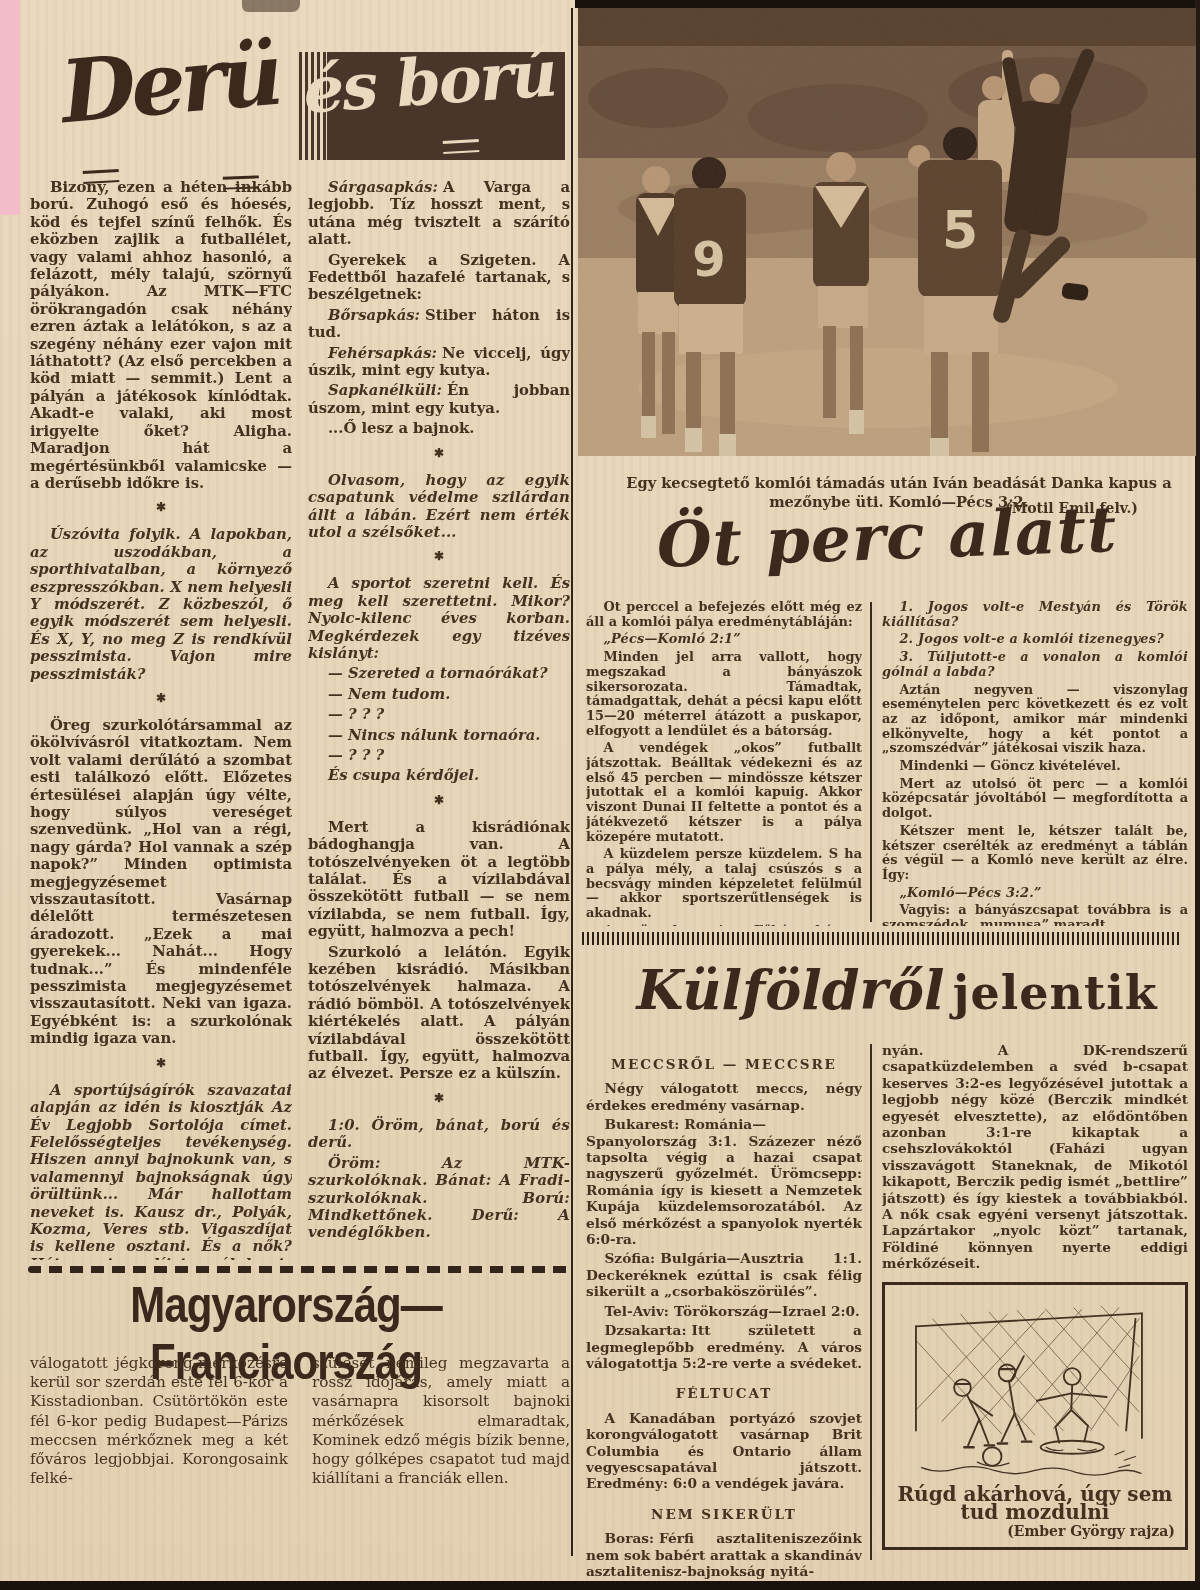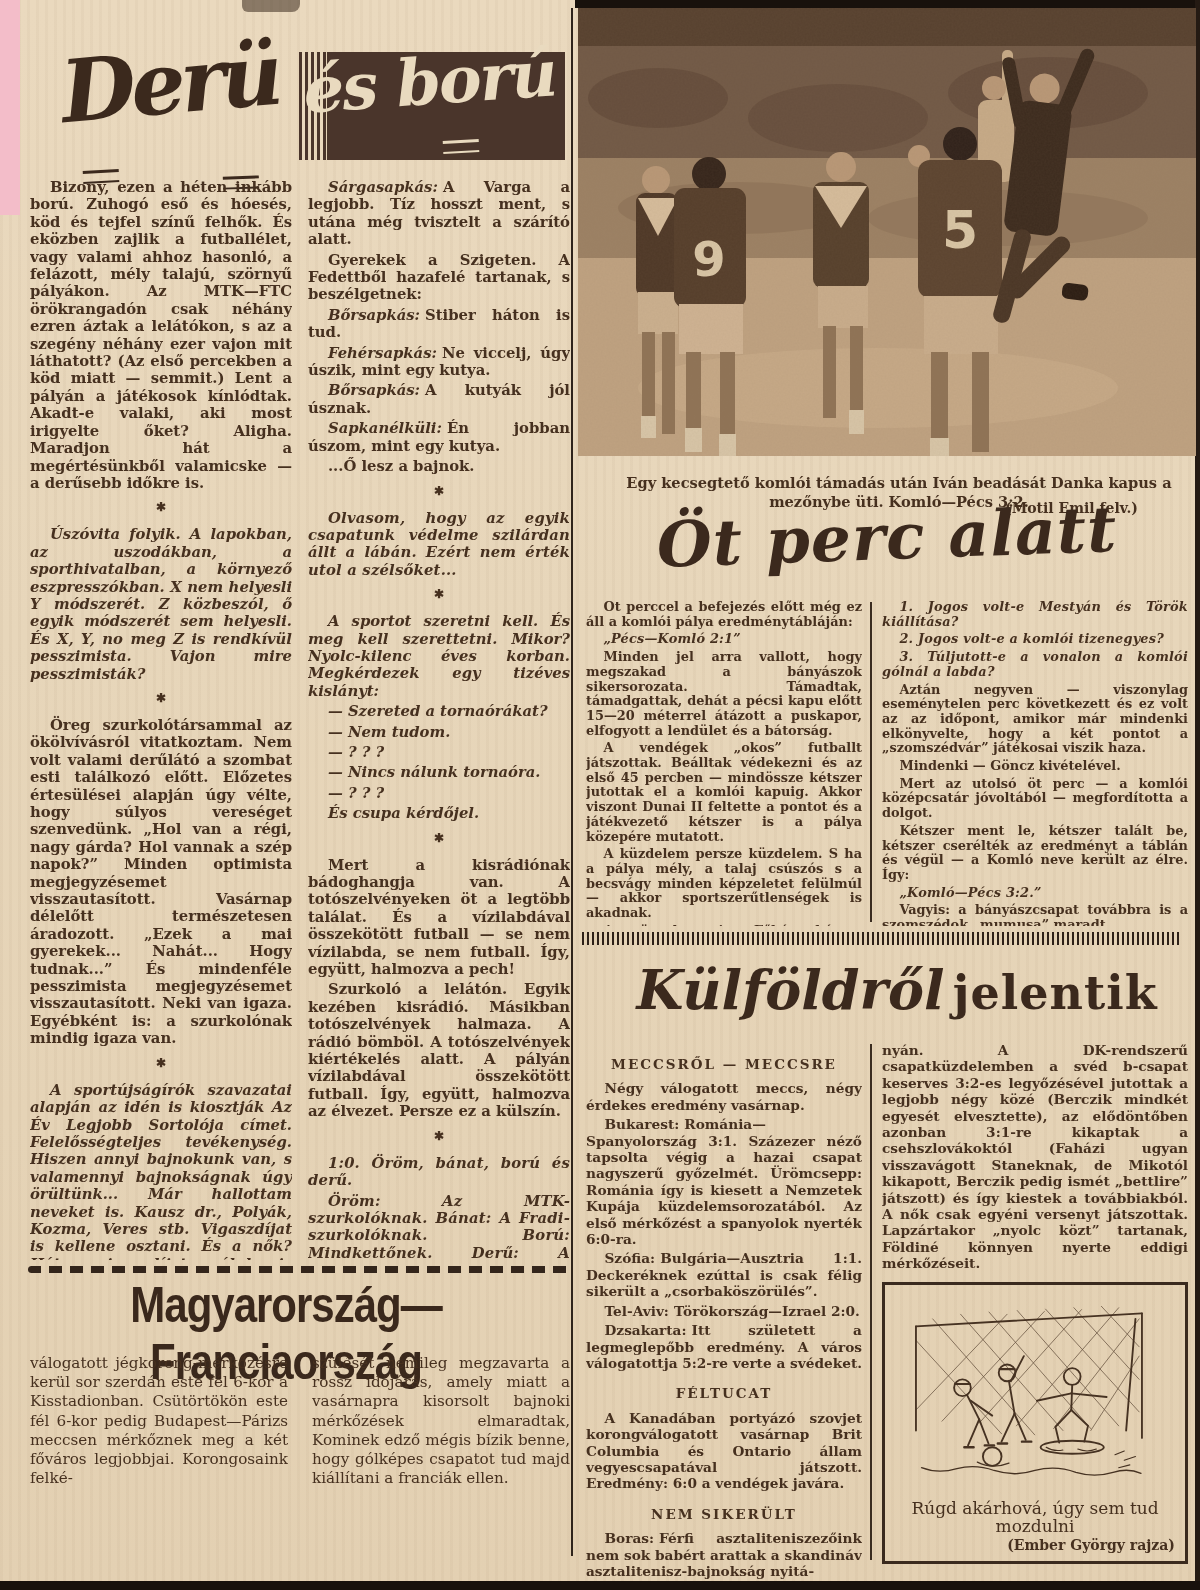--- a/index.html
+++ b/index.html
@@ -68,21 +68,21 @@
       background:repeating-linear-gradient(90deg,#2e2118 0 2px,rgba(0,0,0,0) 2px 5px);}
   .kulfold-head{left:578px;top:948px;width:618px;margin:10px;text-align:center;color:#3b291d;white-space:nowrap;}
   .kh-script{font-size:54px;font-style:italic;font-weight:bold;letter-spacing:0;}
   .kh-plain{font-size:46px;font-weight:bold;letter-spacing:1px;}
   .kulfold-cols{left:586px;top:1042px;width:602px;height:542px;gap:20px;font-size:13.7px;line-height:16.4px;font-weight:bold;}
   .kulfold-cols .c1{width:276px;}
   .kulfold-cols .c2{width:306px;}
   .kulfold-rule{left:870px;top:1044px;height:516px;}
   .cartoon-box{border:3px solid #3a2a1e;margin-top:10px;padding:6px 8px 8px;}
   .cartoon-box svg{display:block;width:100%;height:186px;}
-  .cartoon-caption{margin:22px 0 0;font-weight:normal;font-size:17px;line-height:18px;text-align:center;text-indent:0;}
+  .cartoon-caption{margin:8px 0 0;font-weight:bold;font-size:20px;line-height:18px;text-align:center;text-indent:0;}
   .cartoon-credit{margin:2px 2px 0 0;text-align:right;font-size:14px;font-weight:bold;}
 </style>
 </head>
 <body>
 
 <div class="page">
 
   <div class="abs pink-strip"></div>
   <div class="abs smudge"></div>
   <div class="abs edge-top"></div>
@@ -119,21 +119,20 @@
     <div class="col">
 
         <p class="para s-dlg"><i class="sp">Sárgasapkás:</i><span>A Varga a legjobb. Tíz hosszt ment, s utána még tvisztelt a szárító alatt.</span></p>
 
         <p class="para s-n"><span>Gyerekek a Szigeten. A Fedettből hazafelé tartanak, s beszélgetnek:</span></p>
 
         <p class="para s-dlg"><i class="sp">Bőrsapkás:</i><span>Stiber háton is tud.</span></p>
 
         <p class="para s-dlg"><i class="sp">Fehérsapkás:</i><span>Ne viccelj, úgy úszik, mint egy kutya.</span></p>
 
-        <p class="para s-dlg"><i class="sp">Bőrsapkás:</i><span>A kutyák jól úsznak.</span></p>
 
         <p class="para s-dlg"><i class="sp">Sapkanélküli:</i><span>Én jobban úszom, mint egy kutya.</span></p>
 
         <p class="para s-n"><span>...Ő lesz a bajnok.</span></p>
 
         <p class="para s-star"><span>✱</span></p>
 
         <p class="para s-b"><span>Olvasom, hogy az egyik csapatunk védelme szilárdan állt a lábán. Ezért nem érték utol a szélsőket...</span></p>
 
         <p class="para s-star"><span>✱</span></p>

